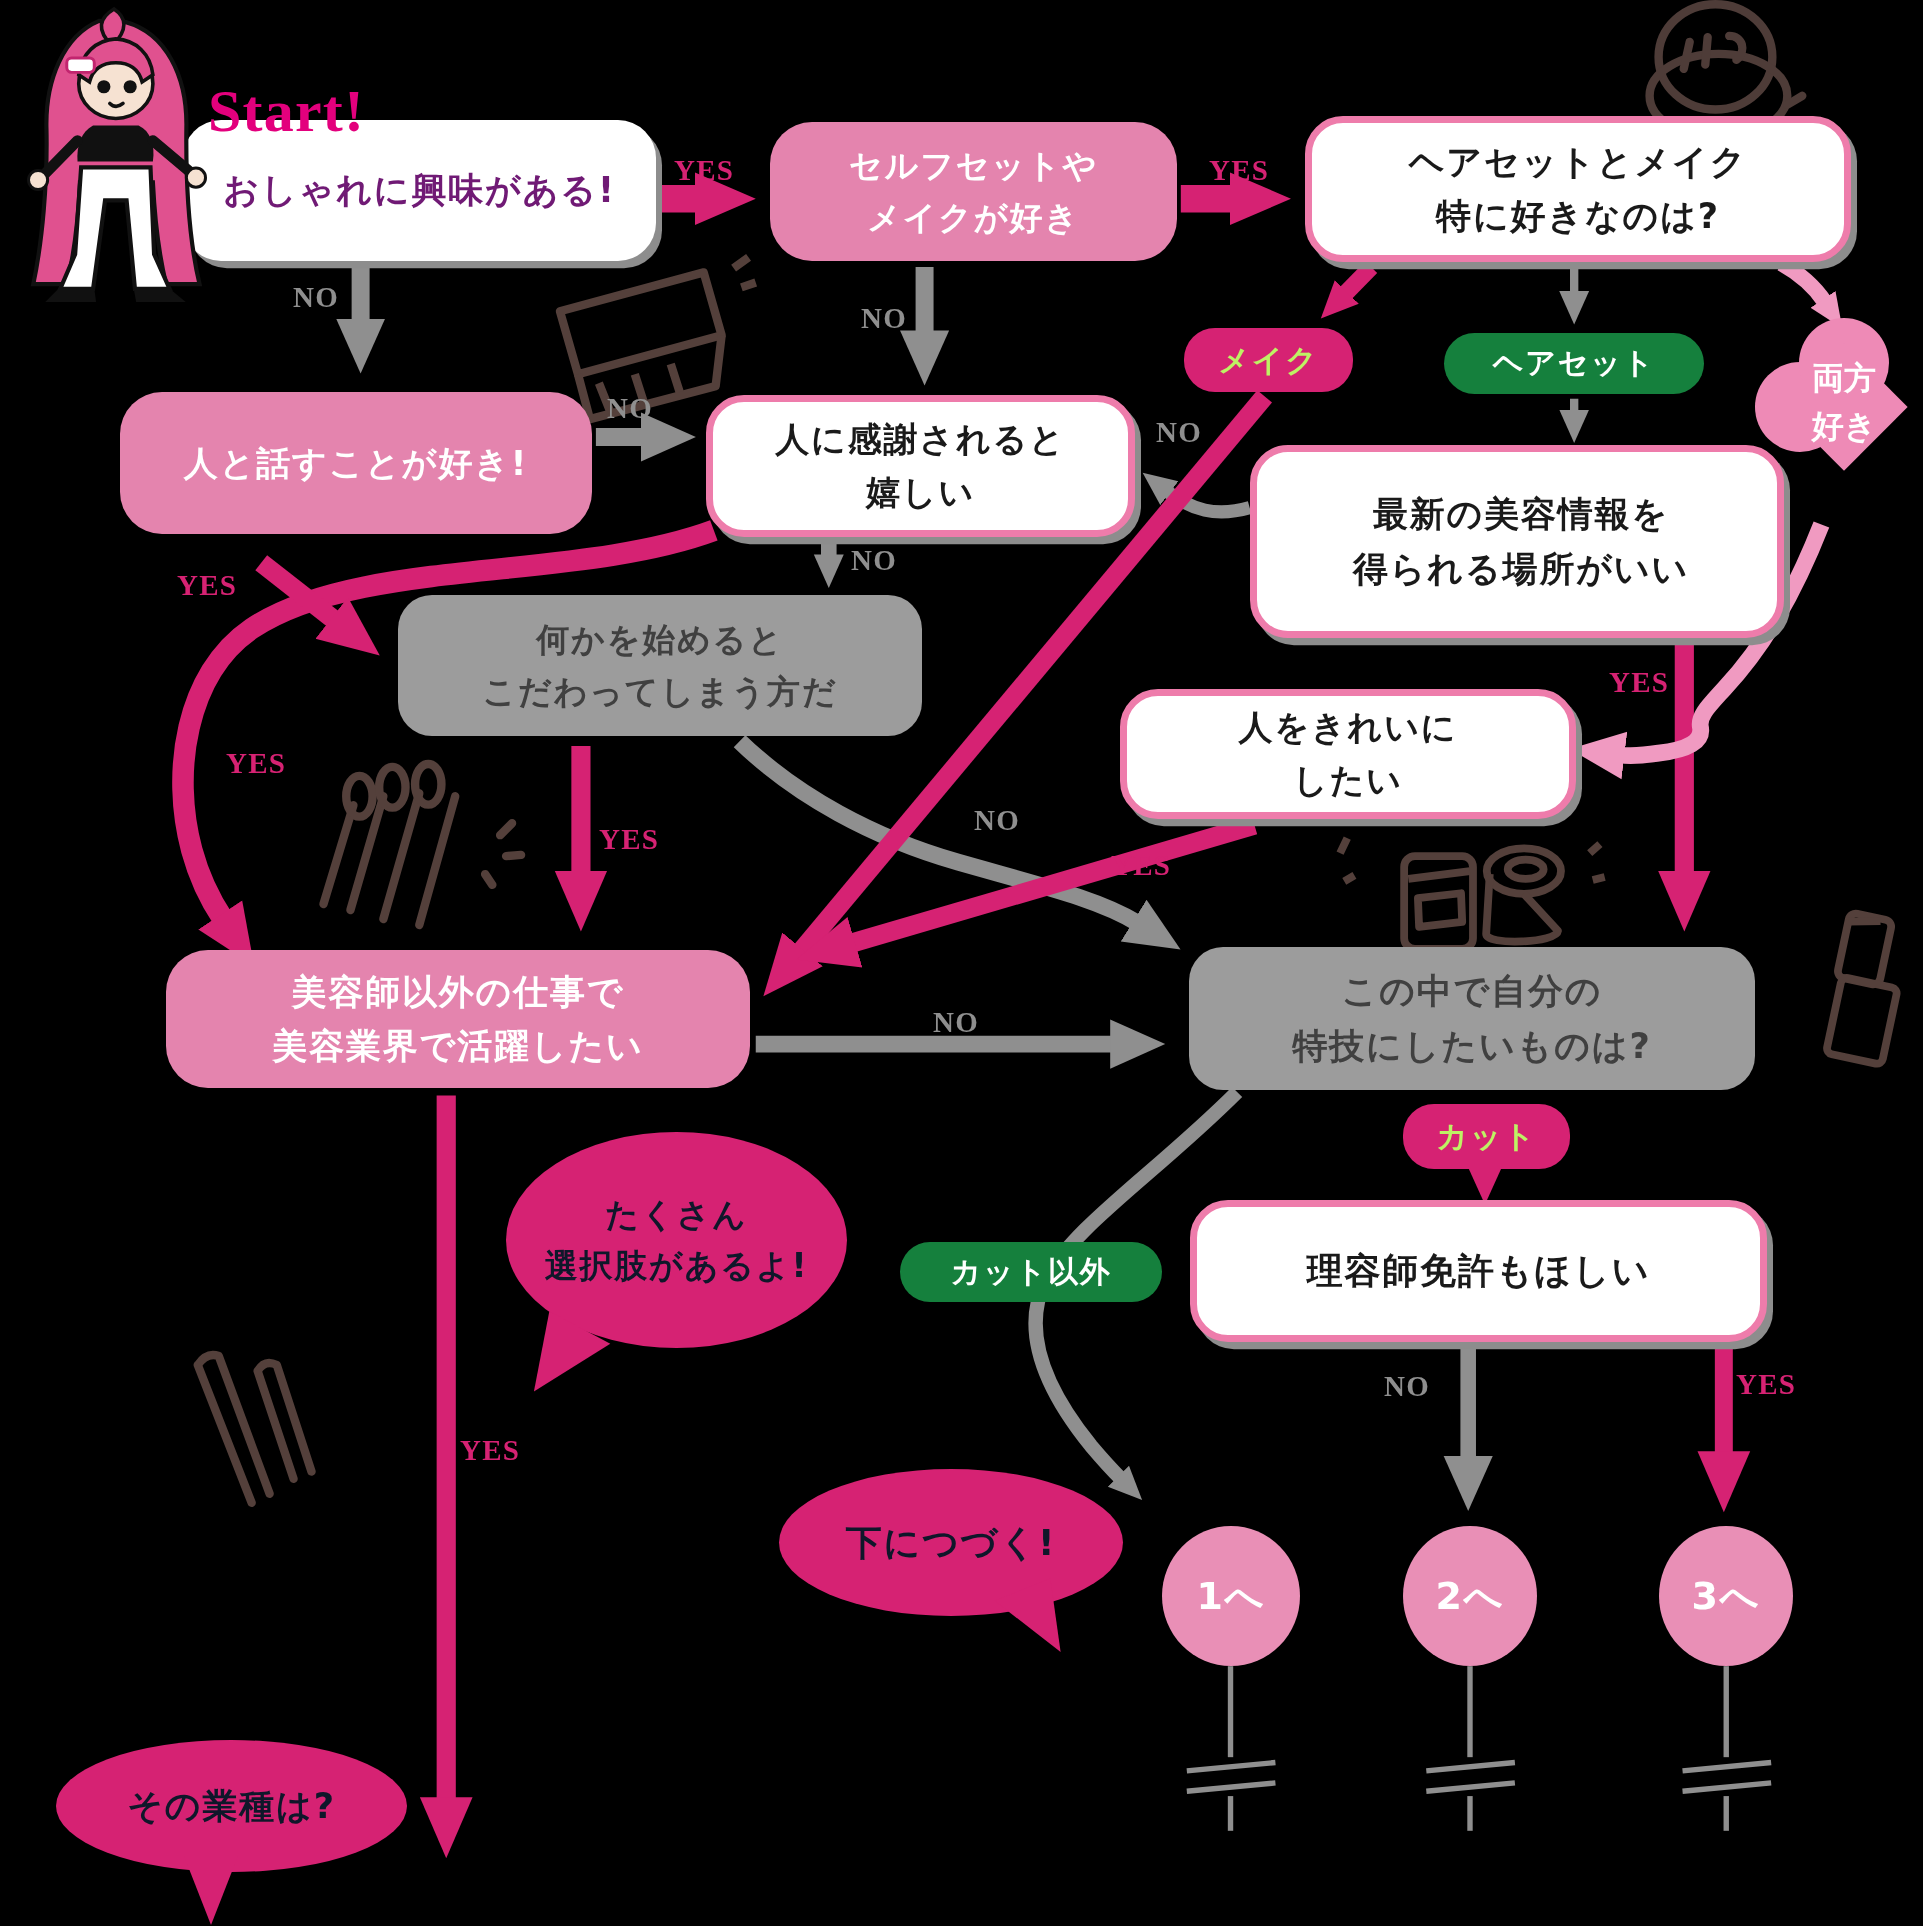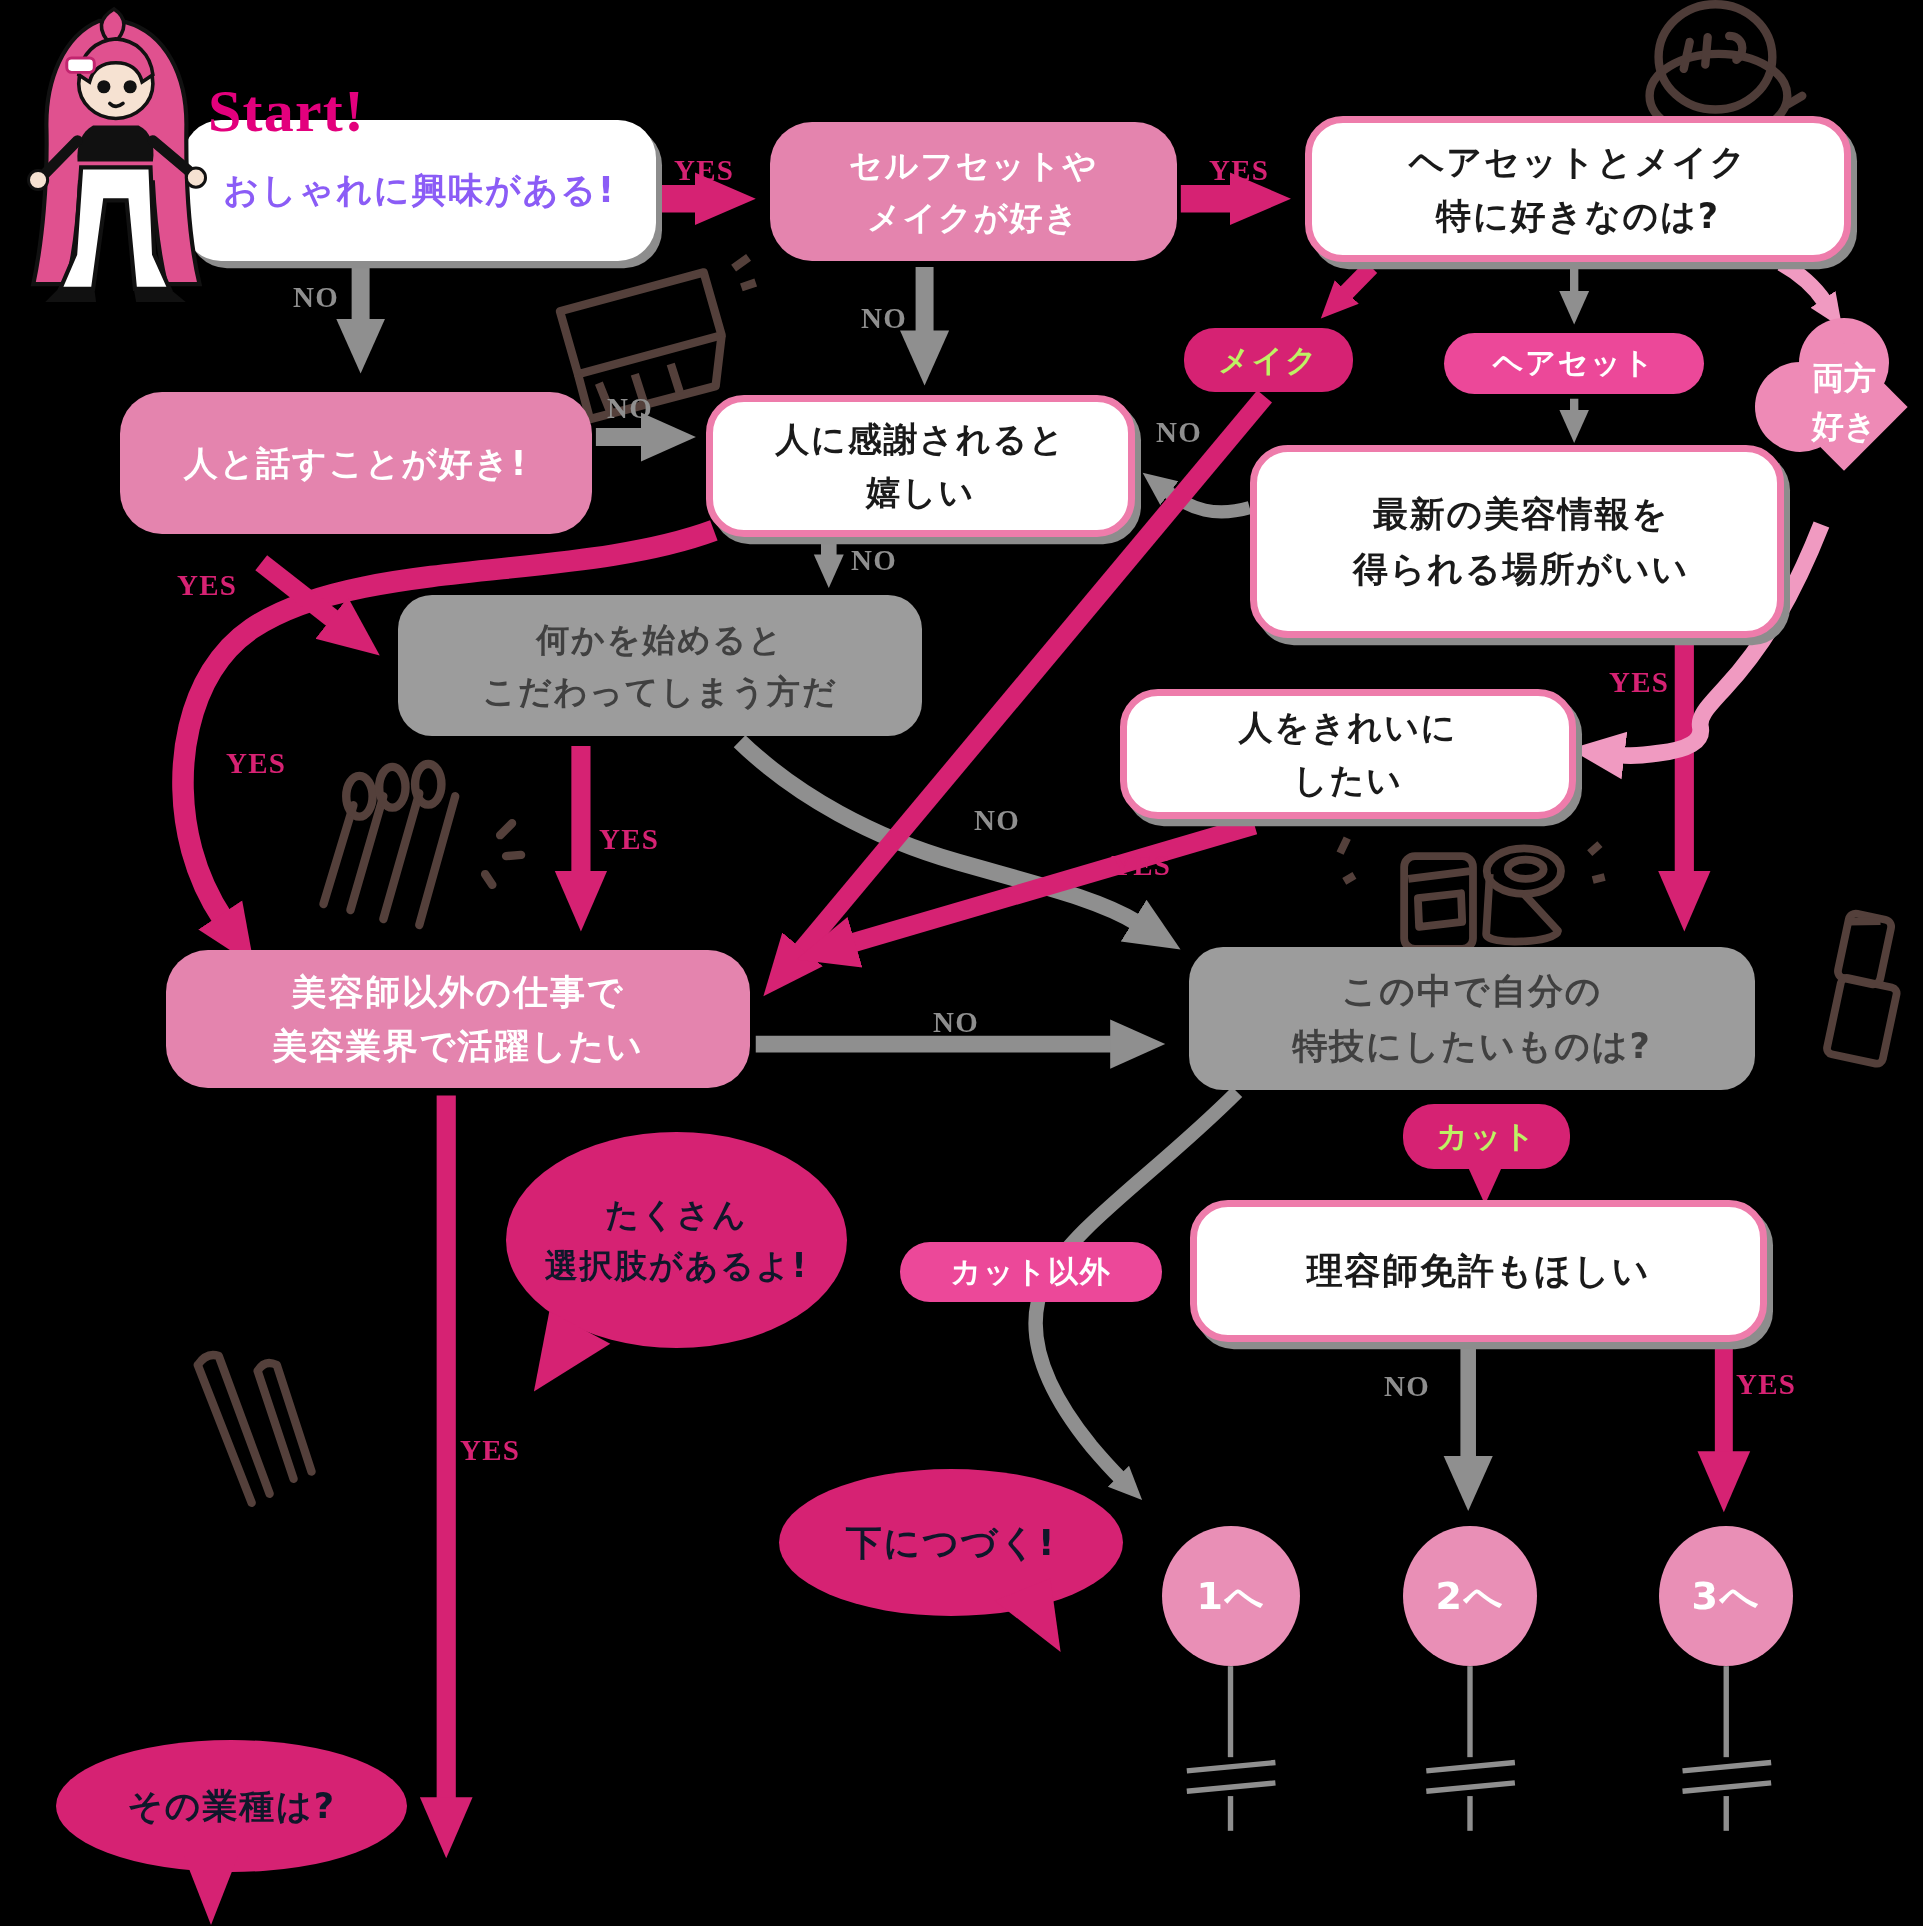--- a/index.html
+++ b/index.html
@@ -2,27 +2,27 @@
 <html style="font-size:9.6px"><head>
 <meta charset="utf-8">
 <style>
   html,body{margin:0;padding:0;background:#000;}
   #canvas{position:relative;width:1924px;height:1926px;background:#000;overflow:hidden;
           font-family:"DejaVu Sans",sans-serif;}
   #arrows{position:absolute;left:0;top:0;z-index:1;}
   .node{position:absolute;z-index:2;display:flex;align-items:center;justify-content:center;
         text-align:center;white-space:pre-line;box-sizing:border-box;font-weight:bold;
         letter-spacing:1.8px;line-height:1.55;}
-  .white{background:#fff;color:#8b5cf6;border-radius:38px;box-shadow:6px 7.2px 0 #8d8d8d;}
+  .white{background:#fff;color:#701a75;border-radius:38px;box-shadow:6px 7.2px 0 #8d8d8d;}
   .whiteb{background:#fff;color:#1a1a1a;border:7.2px solid #ee7cab;border-radius:38px;
           box-shadow:6px 7.2px 0 #8d8d8d;}
   .pink{background:#e484ae;color:#fff;border-radius:42px;}
   .grayb{background:#9c9c9c;color:#404040;border-radius:34px;}
   .deep{background:#d62273;color:#bef264;border-radius:31px;}
-  .graybadge{background:#ec4899;color:#fff;border-radius:31px;}
+  .graybadge{background:#15803d;color:#fff;border-radius:31px;}
   .bubble{background:#d62273;color:#0f172a;border-radius:50%;z-index:3;}
   .endc{background:#e98fb6;color:#fff;border-radius:50%;z-index:2;}
   .lbl{position:absolute;z-index:4;font-family:"Liberation Serif",serif;font-weight:bold;
        font-size:29px;letter-spacing:1.2px;}
   .yes{color:#d62273;}
   .no{color:#8f8f8f;}
   #start-label{position:absolute;left:208px;top:77px;z-index:4;color:#e3007d;
        font-family:"Liberation Serif",serif;font-weight:bold;font-size:60px;letter-spacing:1.2px;}
   
   #q-fashion{left:183px;top:120px;width:473px;height:141px;font-size:35px;}

